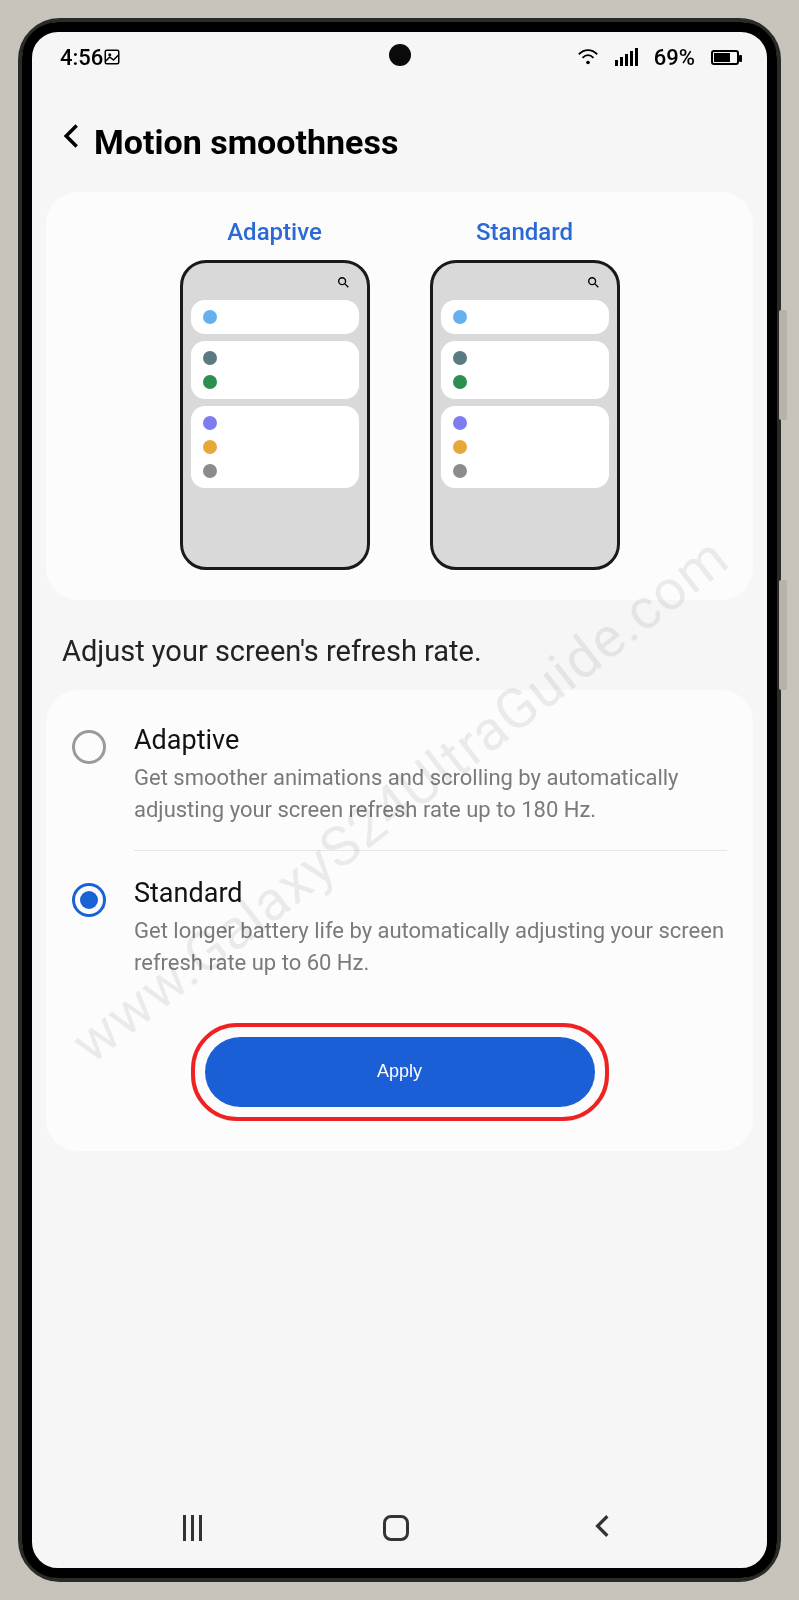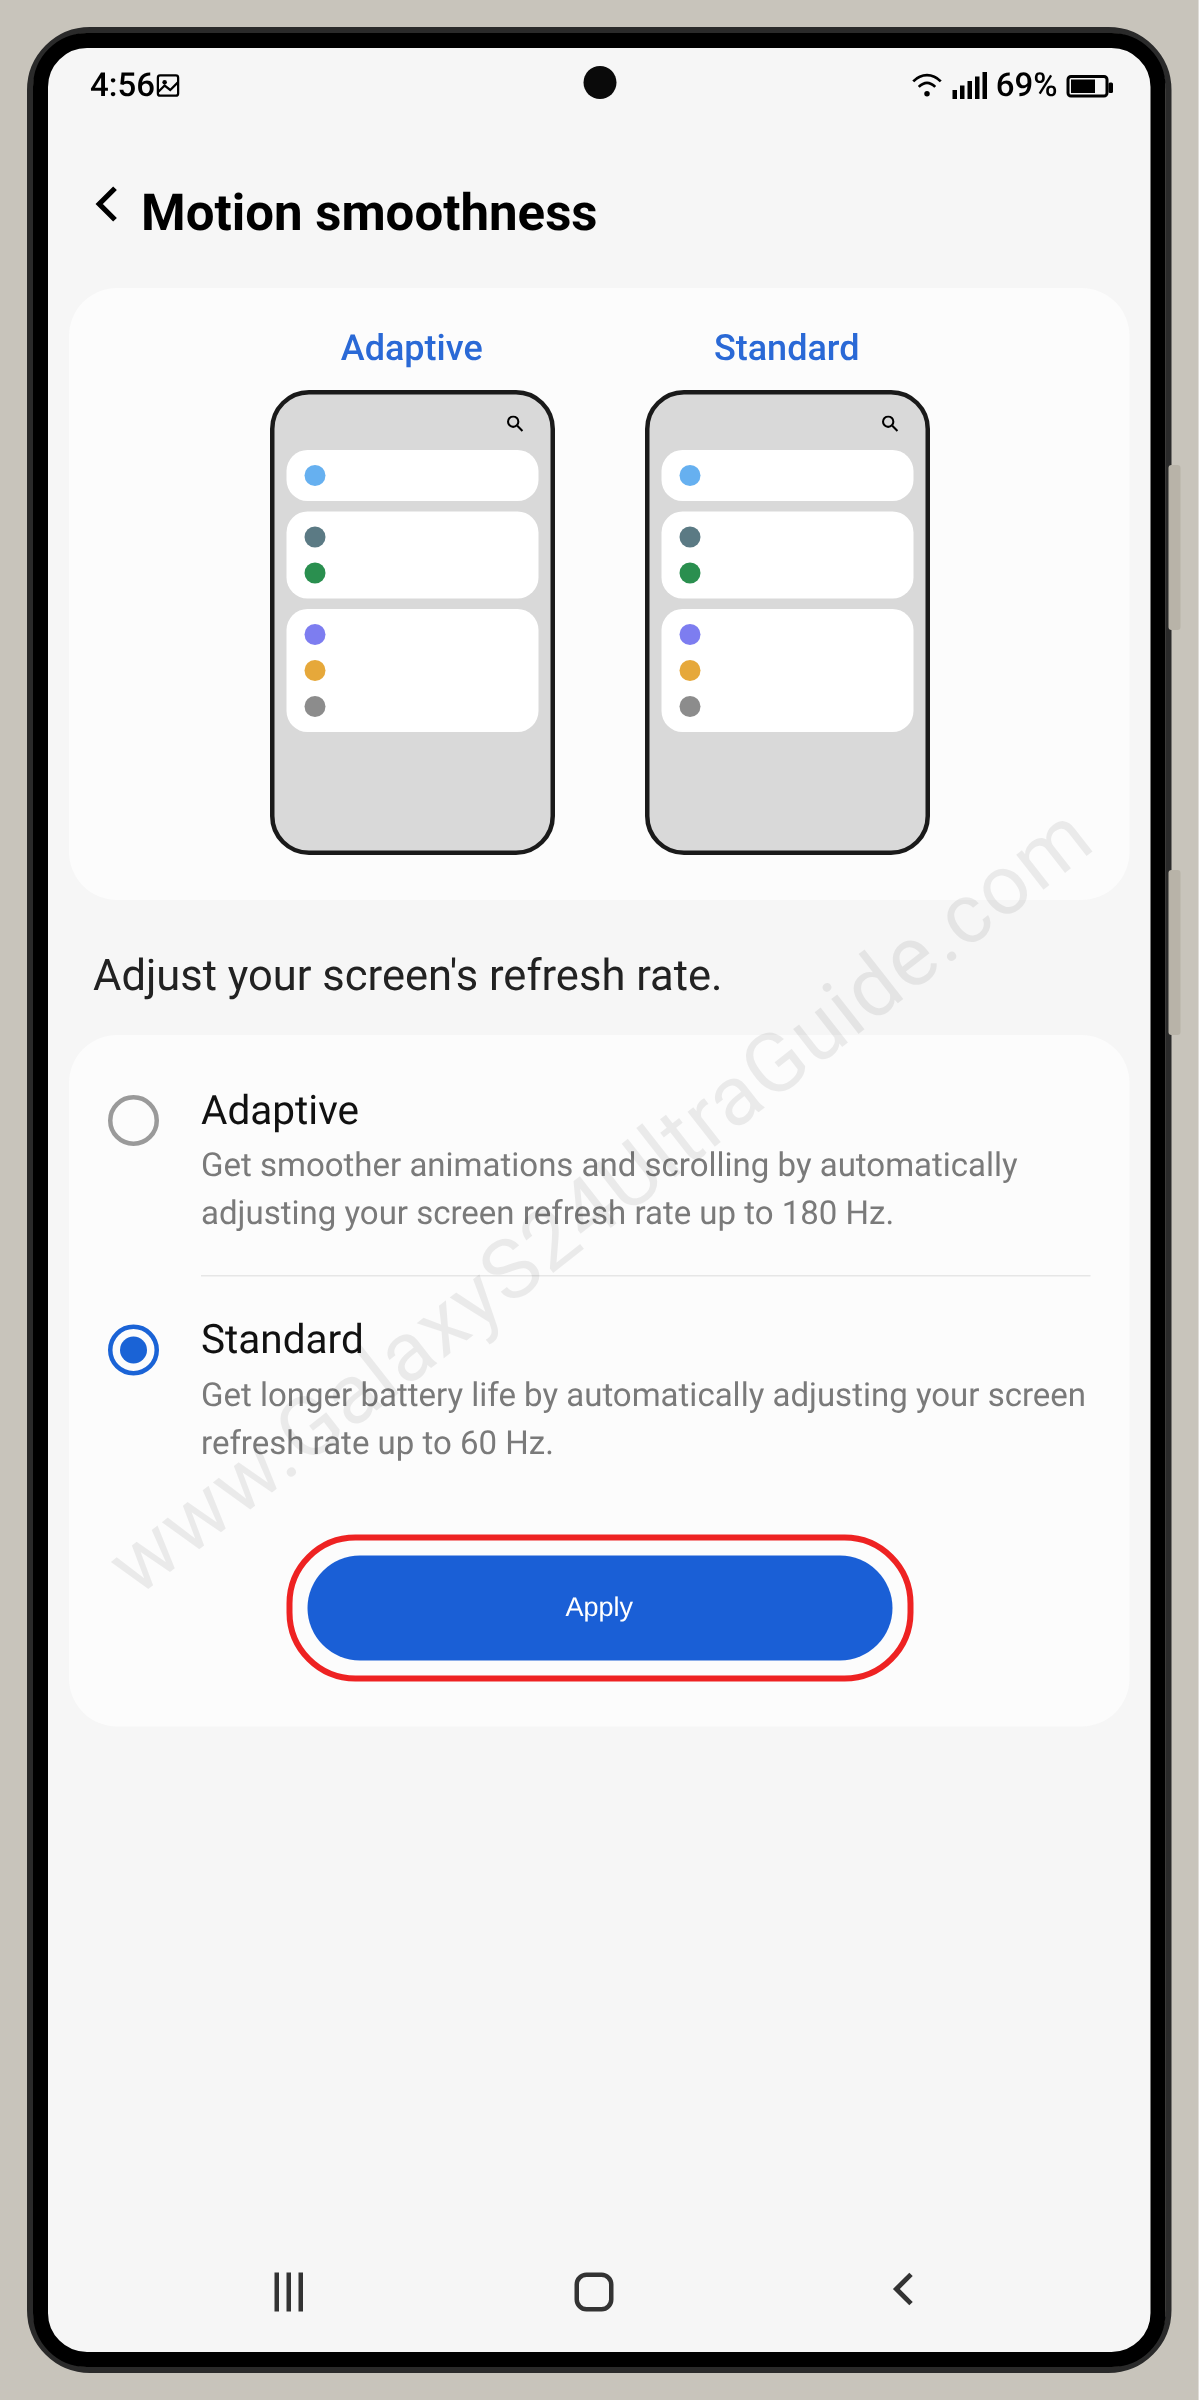--- a/index.html
+++ b/index.html
@@ -53,21 +53,21 @@
   
   .status-bar {
     height: 50px;
     display: flex;
     align-items: center;
     justify-content: space-between;
     padding: 0 28px;
     font-size: 22px;
   }
   .status-left { display: flex; align-items: center; font-weight: 500;}
-  .status-right { display: flex; align-items: center; gap: 6px; font-weight: 500;}
+  .status-right { display: flex; align-items: center; gap: 16px; font-weight: 500;}
   .img-icon { width: 18px; height: 18px; }
   .sig-icon { display:flex; align-items:flex-end; gap:2px; height:18px;}
   .sig-icon span { width:3px; background:#000;}
   .sig-icon span:nth-child(1){height:6px;}
   .sig-icon span:nth-child(2){height:9px;}
   .sig-icon span:nth-child(3){height:12px;}
   .sig-icon span:nth-child(4){height:15px;}
   .sig-icon span:nth-child(5){height:18px;}
   .batt { width:28px; height:15px; border:2px solid #000; border-radius:3px; position:relative;}
   .batt::after{content:""; position:absolute; right:-5px; top:3px; width:3px; height:7px; background:#000; border-radius:1px;}

